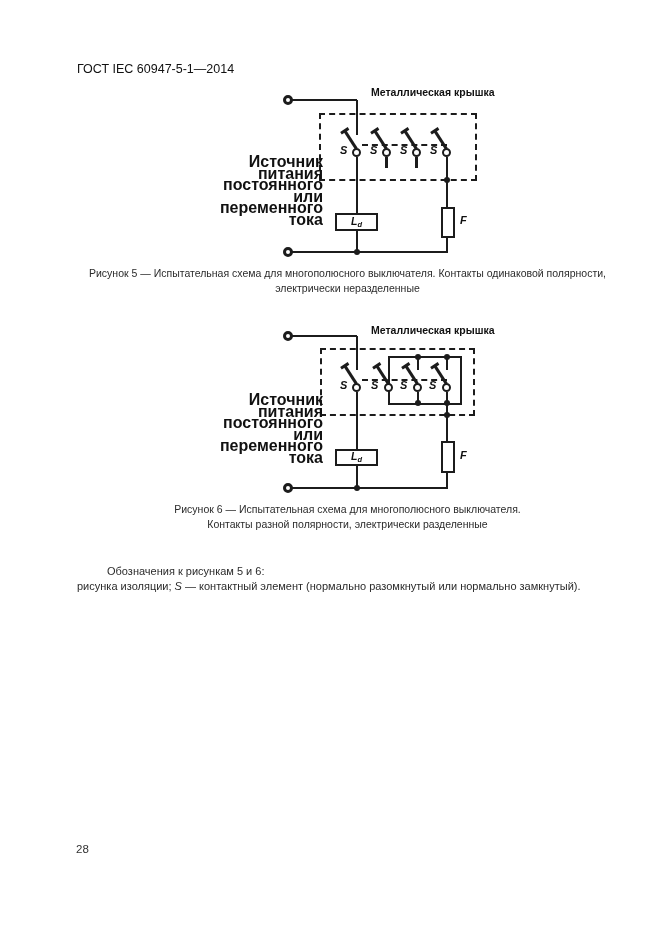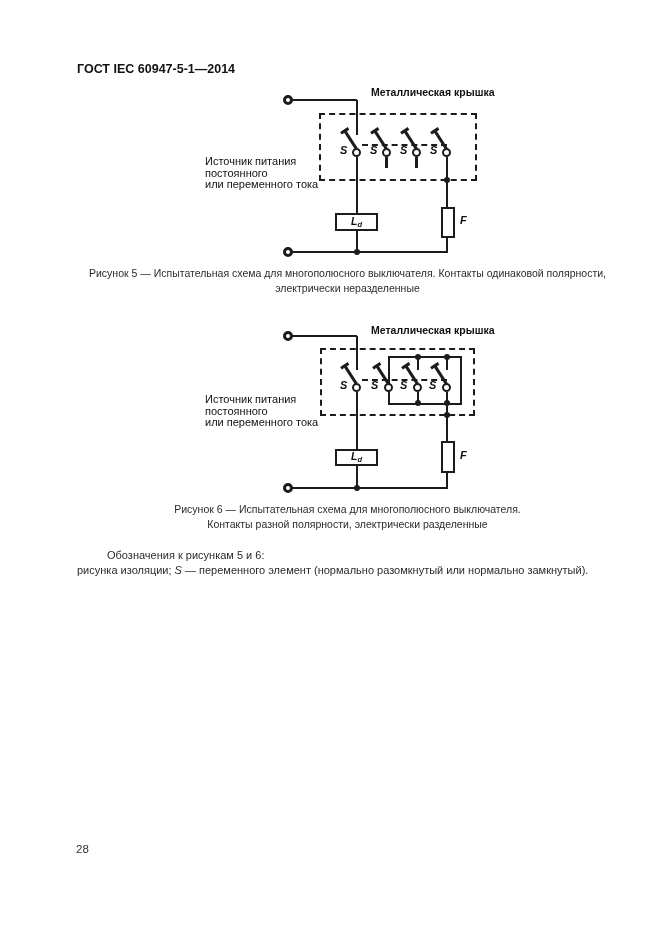--- a/index.html
+++ b/index.html
@@ -20,30 +20,30 @@
   .contact{position:absolute;width:9px;height:9px;border:2.5px solid #1c1c1c;border-radius:50%;background:#fff;box-sizing:border-box;}
   
   .blade{position:absolute;width:2.5px;height:22px;background:#1c1c1c;transform-origin:50% 100%;transform:rotate(-33deg);}
   .blade::after{content:"";position:absolute;top:-1px;left:-3.5px;width:9px;height:2.5px;background:#1c1c1c;}
   
   .dashed-box{position:absolute;border:2px dashed #1c1c1c;box-sizing:border-box;}
   .solid-box{position:absolute;border:2.5px solid #1c1c1c;box-sizing:border-box;background:transparent;}
   .comp-box{position:absolute;border:2.5px solid #1c1c1c;box-sizing:border-box;background:#fff;display:flex;align-items:center;justify-content:center;}
   .linkage{position:absolute;border-top:2px dashed #1c1c1c;height:0;}
   
-  .hdr{font-weight:bold;font-size:12.5px;color:#111;}
+  .hdr{font-weight:normal;font-size:12.5px;color:#111;}
   .dlabel{font-weight:bold;font-size:10.5px;color:#111;white-space:nowrap;}
-  .src-label{position:absolute;text-align:left;font-weight:normal;font-size:11px;line-height:11.5px;color:#111;}
+  .src-label{position:absolute;text-align:right;font-weight:bold;font-size:16px;line-height:11.5px;color:#111;}
   .src-label span{display:block;}
   .s-label{position:absolute;font-style:italic;font-weight:bold;font-size:11px;color:#111;}
   .sym{font-style:italic;font-weight:bold;color:#111;}
   .comp-box .lbl{font-style:italic;font-weight:bold;font-size:10.5px;color:#111;line-height:1;}
   sub{font-size:7.5px;vertical-align:-2px;}
   .caption{position:absolute;left:20px;width:655px;text-align:center;font-size:10.5px;line-height:15px;color:#2b2b2b;}
-  .notes{position:absolute;left:77px;top:548px;width:515px;font-size:11px;line-height:15px;color:#2b2b2b;}
+  .notes{position:absolute;left:77px;top:564px;width:515px;font-size:11px;line-height:15px;color:#2b2b2b;}
   .notes .ind{padding-left:30px;}
   .notes .sym{font-style:italic;font-weight:normal;color:#2b2b2b;}
   .pageno{position:absolute;left:76px;top:843px;font-size:11.5px;color:#333;}
 </style>
 </head>
 <body>
 
 <div class="abs hdr" style="left:77px;top:62px;">ГОСТ IEC 60947-5-1—2014</div>
 
 <div>
@@ -162,16 +162,16 @@
   <div class="dot" style="left:354px;top:485px;"></div>
 
   <div class="caption" style="top:502px;">
     <div>Рисунок 6 — Испытательная схема для многополюсного выключателя.</div>
     <div>Контакты разной полярности, электрически разделенные</div>
   </div>
 </div>
 
 <div class="notes">
   <div class="ind">Обозначения к рисункам 5 и 6:</div>
-  <div><span>рисунка изоляции; </span><span class="sym">S</span><span> — переменного элемент (нормально разомкнутый или нормально замкнутый).</span></div>
+  <div><span>рисунка изоляции; </span><span class="sym">S</span><span> — контактный элемент (нормально разомкнутый или нормально замкнутый).</span></div>
 </div>
 
 <div class="pageno">28</div>
 
 </body></html>

